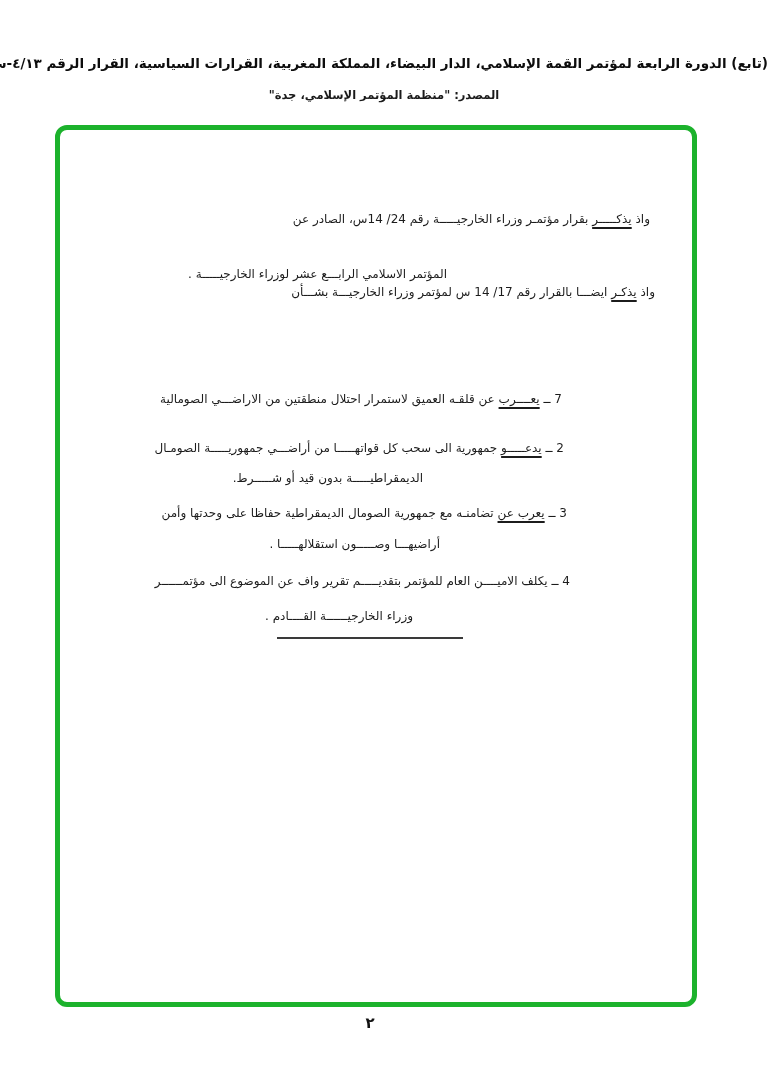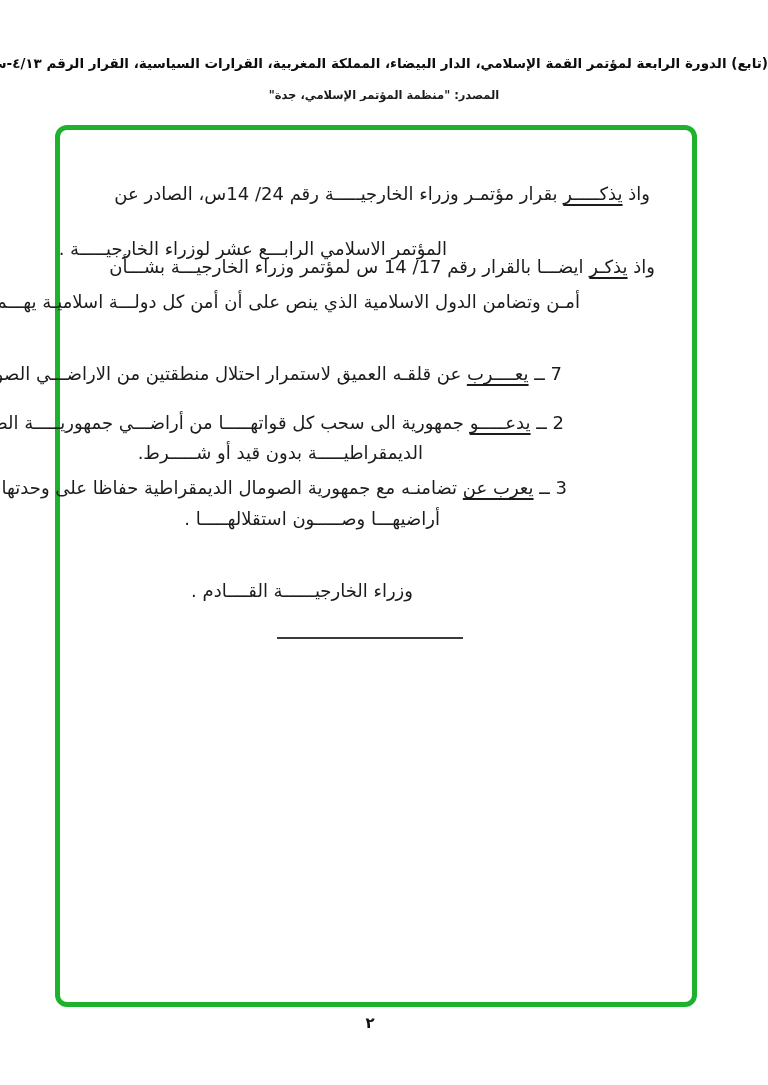--- a/index.html
+++ b/index.html
@@ -19,22 +19,23 @@
     font-weight:bold;font-size:11.5px;color:#1a1a1a;
   }
   
   .scan-box{
     position:absolute;left:55px;top:125px;width:632px;height:872px;
     border:5px solid #1cb22c;border-radius:12px;background:#ffffff;
   }
   
   .line{
     position:absolute;direction:rtl;text-align:right;white-space:nowrap;
-    font-size:18px;line-height:22px;color:#1c1c1c;
+    font-size:12px;line-height:22px;color:#1c1c1c;
     font-family:"DejaVu Sans", sans-serif;
+    margin-top:25px;
   }
   .line u{
     text-decoration:underline;text-underline-offset:4px;
     text-decoration-thickness:1.5px;
   }
   .sep{
     position:absolute;height:2px;background:#3a3a3a;
   }
   
   .pageno{
@@ -49,33 +50,33 @@
 <div class="hdr2">المصدر:  "منظمة المؤتمر الإسلامي، جدة"</div>
 
 <div class="scan-box" style="border-color: rgb(28, 178, 44);">
 
   <div class="line" style="top:53px;right:42px"><span>واذ </span><u>يذكـــــر</u><span> بقرار مؤتمـر وزراء الخارجيـــــة رقم 24/ 14س، الصادر عن</span></div>
 
   <div class="line" style="top:108px;right:245px"><span></span><u></u><span>المؤتمر الاسلامي الرابـــع عشر لوزراء الخارجيـــــة .</span></div>
 
   <div class="line" style="top:126px;right:37px"><span>واذ </span><u>يذكـر</u><span> ايضـــا بالقرار رقم 17/ 14 س لمؤتمر وزراء الخارجيـــة بشـــأن</span></div>
 
-  <div class="line" style="top:161px;right:112px"><span></span><u></u><span>أمـن وتضامن الدول الاسلامية الذي ينص على أن أمن كل دولـــة اسلاميـة يهـــم</span></div>
 
 
   <div class="line" style="top:233px;right:130px"><span>7 ــ </span><u>يعــــرب</u><span> عن قلقـه العميق لاستمرار احتلال منطقتين من الاراضـــي الصومالية</span></div>
 
   <div class="line" style="top:282px;right:128px"><span>2 ــ </span><u>يدعـــــو</u><span> جمهورية الى سحب كل قواتهـــــا من أراضـــي جمهوريـــــة الصومـال</span></div>
 
   <div class="line" style="top:312px;right:269px"><span></span><u></u><span>الديمقراطيـــــة بدون قيد أو شـــــرط.</span></div>
 
   <div class="line" style="top:347px;right:125px"><span>3 ــ </span><u>يعرب عن</u><span> تضامنـه مع جمهورية الصومال الديمقراطية حفاظا على وحدتها وأمن</span></div>
 
   <div class="line" style="top:378px;right:252px"><span></span><u></u><span>أراضيهـــا وصـــــون استقلالهـــــا .</span></div>
 
+  <div class="line" style="top:415px;right:122px"><span>4 ــ </span><u></u><span>يكلف الاميــــن العام للمؤتمر بتقديـــــم تقرير واف عن الموضوع الى مؤتمــــــر</span></div>
 
   <div class="line" style="top:450px;right:279px"><span></span><u></u><span>وزراء الخارجيــــــة القــــادم .</span></div>
 
   <div class="sep" style="top:507px;right:229px;width:186px"></div>
 
 </div>
 
 <div class="pageno">٢</div>
 
 </body></html>

